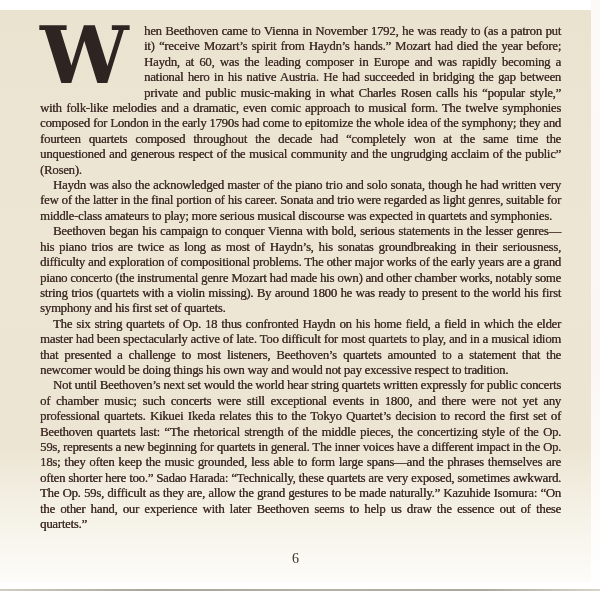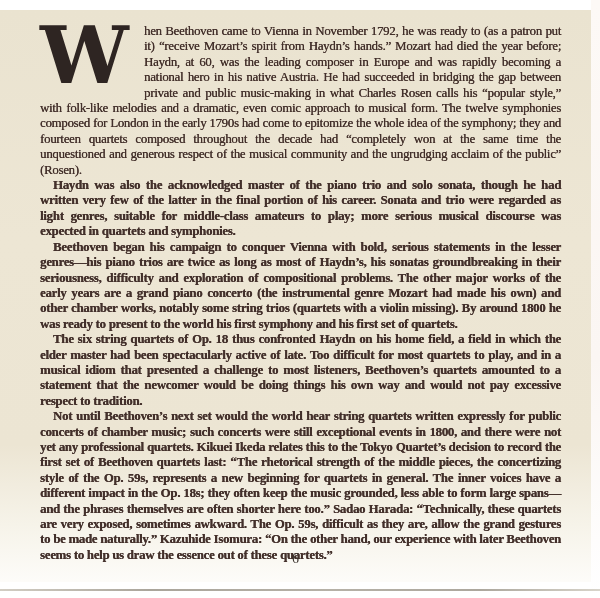--- a/index.html
+++ b/index.html
@@ -57,21 +57,21 @@
     color: #43302b;
     font-size: 12.8px;
     line-height: 15.4px;
     letter-spacing: -0.25px;
     text-shadow: 0.25px 0 0 currentColor;
   }
   .p {
     margin: 0;
     text-align: justify;
   }
-  .p.indent { text-indent: 13px; font-weight: bold; }
+  .p.indent { text-indent: 13px; }
   .dropcap {
     float: left;
     width: 97px;
     height: 58px;
     margin: 3px 7px 3px 0;
     font-family: "DejaVu Serif", serif;
     font-weight: 700;
     font-size: 79px;
     line-height: 58px;
     letter-spacing: 0;

